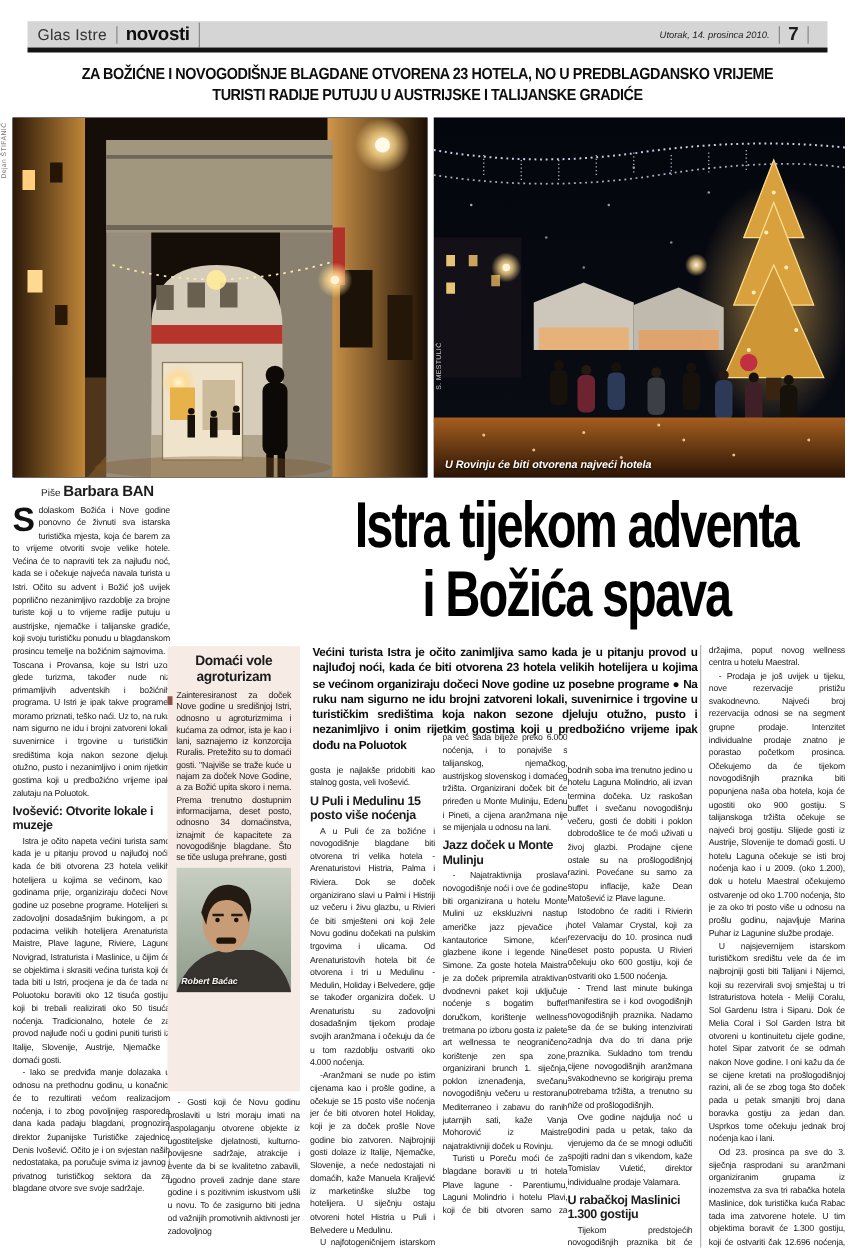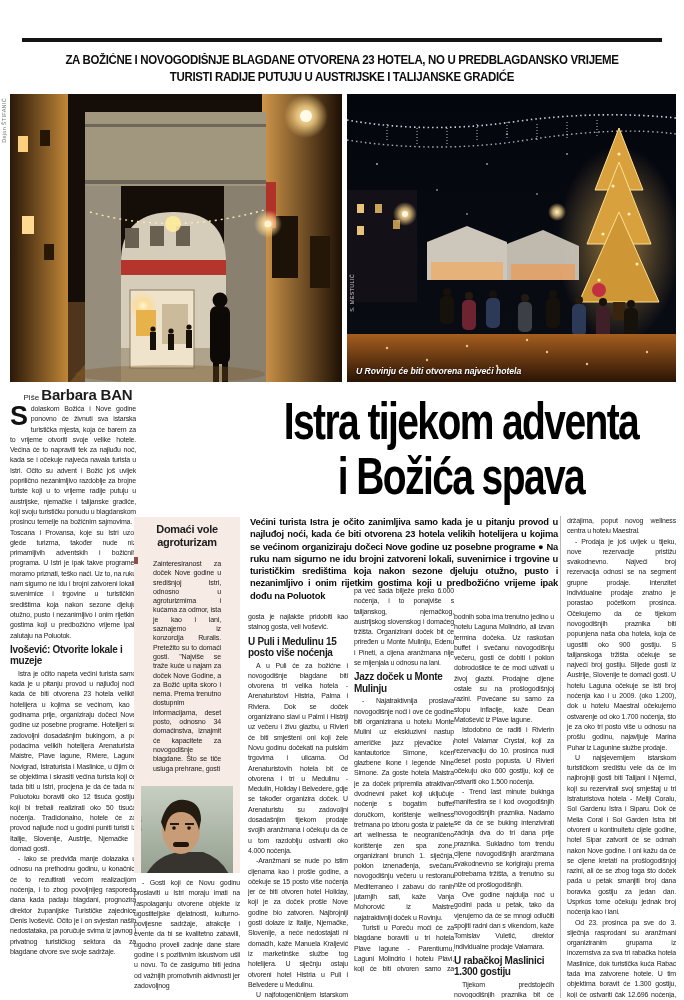--- a/index.html
+++ b/index.html
@@ -27,21 +27,21 @@
   .photo-left{left:10px;top:94px;width:332px;height:288px;}
   .photo-right{left:347px;top:94px;width:329px;height:288px;}
   .caption{position:absolute;left:9px;bottom:6px;color:#fff;font-size:8.6px;font-weight:bold;font-style:italic;
            line-height:10.5px;text-shadow:0 1px 2px rgba(0,0,0,.9);max-width:280px;}
   .credit{position:absolute;font-size:5.5px;color:#777;letter-spacing:.3px;
           writing-mode:vertical-rl;transform:rotate(180deg);}
   .credit.onphoto{color:rgba(255,255,255,.75);}
 
   
   .byline{left:18px;top:386px;width:120px;text-align:center;font-size:8px;}
-  .byline b{font-size:15px;letter-spacing:-.2px;}
+  .byline b{font-size:12px;letter-spacing:-.2px;}
   .headline{left:238px;top:394px;width:446px;text-align:center;font-weight:bold;font-size:39px;
             letter-spacing:-1.6px;line-height:41px;transform:scaleY(1.33);transform-origin:top center;color:#000;}
 
   
   .lead{left:250px;top:516px;width:308px;font-weight:bold;font-size:9.4px;line-height:12.3px;
         letter-spacing:-.25px;text-align:justify;color:#0d0d0d;}
 
   .vrule{left:560px;top:516px;width:1px;height:482px;background:#b5b5b5;}
 
   
@@ -54,30 +54,41 @@
   .col4{left:354px;top:586px;width:100px;height:386px;}
   .col5{left:454px;top:612px;width:100px;height:386px;}
   .col6{left:567px;top:516px;width:109px;height:482px;}
   .dropcap{float:left;font-size:27px;line-height:22px;font-weight:bold;padding:1px 3px 0 0;color:#111;}
 
   
   .box{left:134px;top:517px;width:106px;height:356px;background:#f6ebe5;box-sizing:border-box;
        padding:6px 7px;overflow:hidden;}
   .box-bullet{position:absolute;left:-3px;top:40px;width:7px;height:7px;background:#8d5147;}
   .box-title{font-size:11px;font-weight:bold;line-height:12.5px;letter-spacing:-.3px;margin:0 0 4px 0;text-align:center;}
-  .box p{margin:12px;font-size:7.1px;line-height:9.3px;letter-spacing:-.15px;text-align:justify;}
+  .box p{margin:0;font-size:7.1px;line-height:9.3px;letter-spacing:-.15px;text-align:justify;}
   .portrait{position:relative;width:92px;height:100px;margin:3px 0 3px 0;overflow:hidden;}
   .portrait .caption{left:4px;bottom:3px;font-size:7px;}
   .after-box{left:134px;top:878px;width:106px;height:120px;}
 </style>
 </head>
 <body>
 
 <div class="page">
 
+  <div class="abs strip">
+    <span class="masthead">Glas Istre</span>
+    <span class="vdiv"></span>
+    <span class="section">novosti</span>
+    <span class="vdiv tall"></span>
+    <span class="spacer"></span>
+    <span class="issue-date">Utorak, 14. prosinca 2010.</span>
+    <span class="vdiv"></span>
+    <span class="pagenum">7</span>
+    <span class="vdiv"></span>
+  </div>
   <div class="abs black-rule"></div>
 
   <div class="abs kicker">ZA BOŽIĆNE I NOVOGODIŠNJE BLAGDANE OTVORENA 23 HOTELA, NO U PREDBLAGDANSKO VRIJEME TURISTI RADIJE PUTUJU U AUSTRIJSKE I TALIJANSKE GRADIĆE</div>
 
   <div class="abs photo photo-left">
     <svg viewBox="0 0 332 288" width="332" height="288" xmlns="http://www.w3.org/2000/svg">
       <defs>
         <linearGradient id="lgL" x1="0" y1="0" x2="1" y2="0">
           <stop offset="0" stop-color="#2a1808"></stop>
             <stop offset="1" stop-color="#c08638"></stop>

